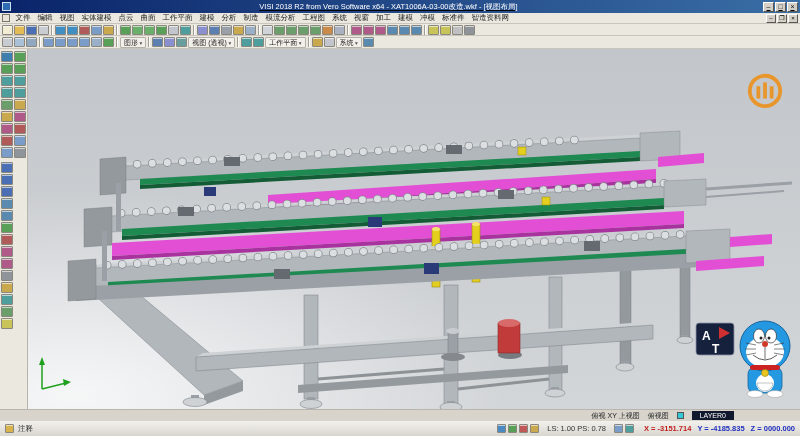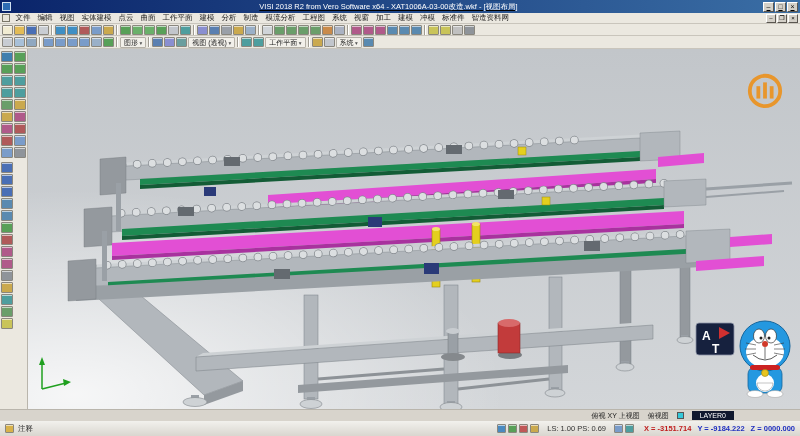--- a/index.html
+++ b/index.html
@@ -408,25 +408,25 @@
         <span class="tb-item tb-icon" style="background: rgb(216, 178, 74);"></span>
       </div>
     <span class="tab-label">注释</span>
     <div class="flex-spacer"></div>
     <div class="chips">
         <span class="tb-item tb-icon" style="background: rgb(74, 138, 192);"></span>
         <span class="tb-item tb-icon" style="background: rgb(88, 160, 88);"></span>
         <span class="tb-item tb-icon" style="background: rgb(192, 88, 88);"></span>
         <span class="tb-item tb-icon" style="background: rgb(202, 169, 78);"></span>
       </div>
-    <span class="scale">LS: 1.00 PS: 0.69</span>
+    <span class="scale">LS: 1.00 PS: 0.78</span>
     <div class="chips">
         <span class="tb-item tb-icon" style="background: rgb(122, 156, 201);"></span>
         <span class="tb-item tb-icon" style="background: rgb(78, 158, 158);"></span>
       </div>
     <div class="coords">
         <span class="tb-item tb-label" style="color: rgb(192, 32, 32);">X = -3151.714</span>
-        <span class="tb-item tb-label" style="color: rgb(32, 48, 192);">Y = -9184.222</span>
+        <span class="tb-item tb-label" style="color: rgb(32, 48, 192);">Y = -4185.835</span>
         <span class="tb-item tb-label" style="color: rgb(32, 48, 192);">Z = 0000.000</span>
       </div>
   </div>
 
 </div>
 
 </body></html>

